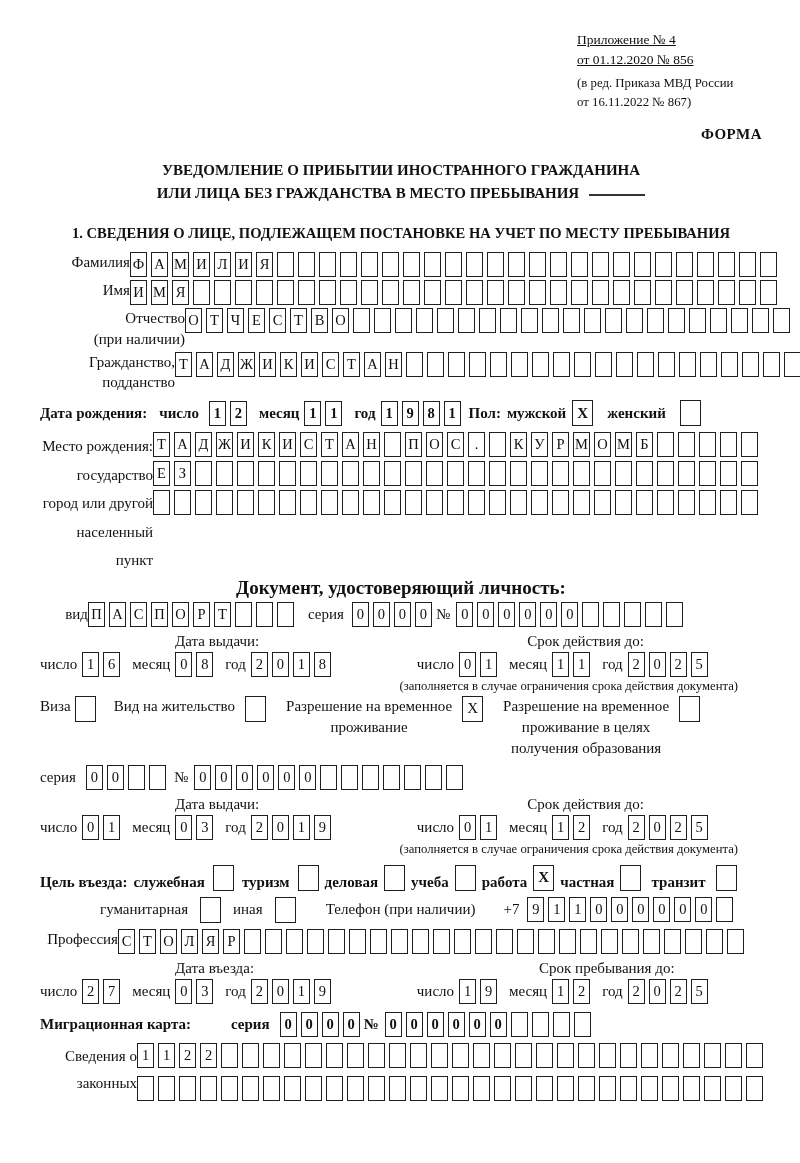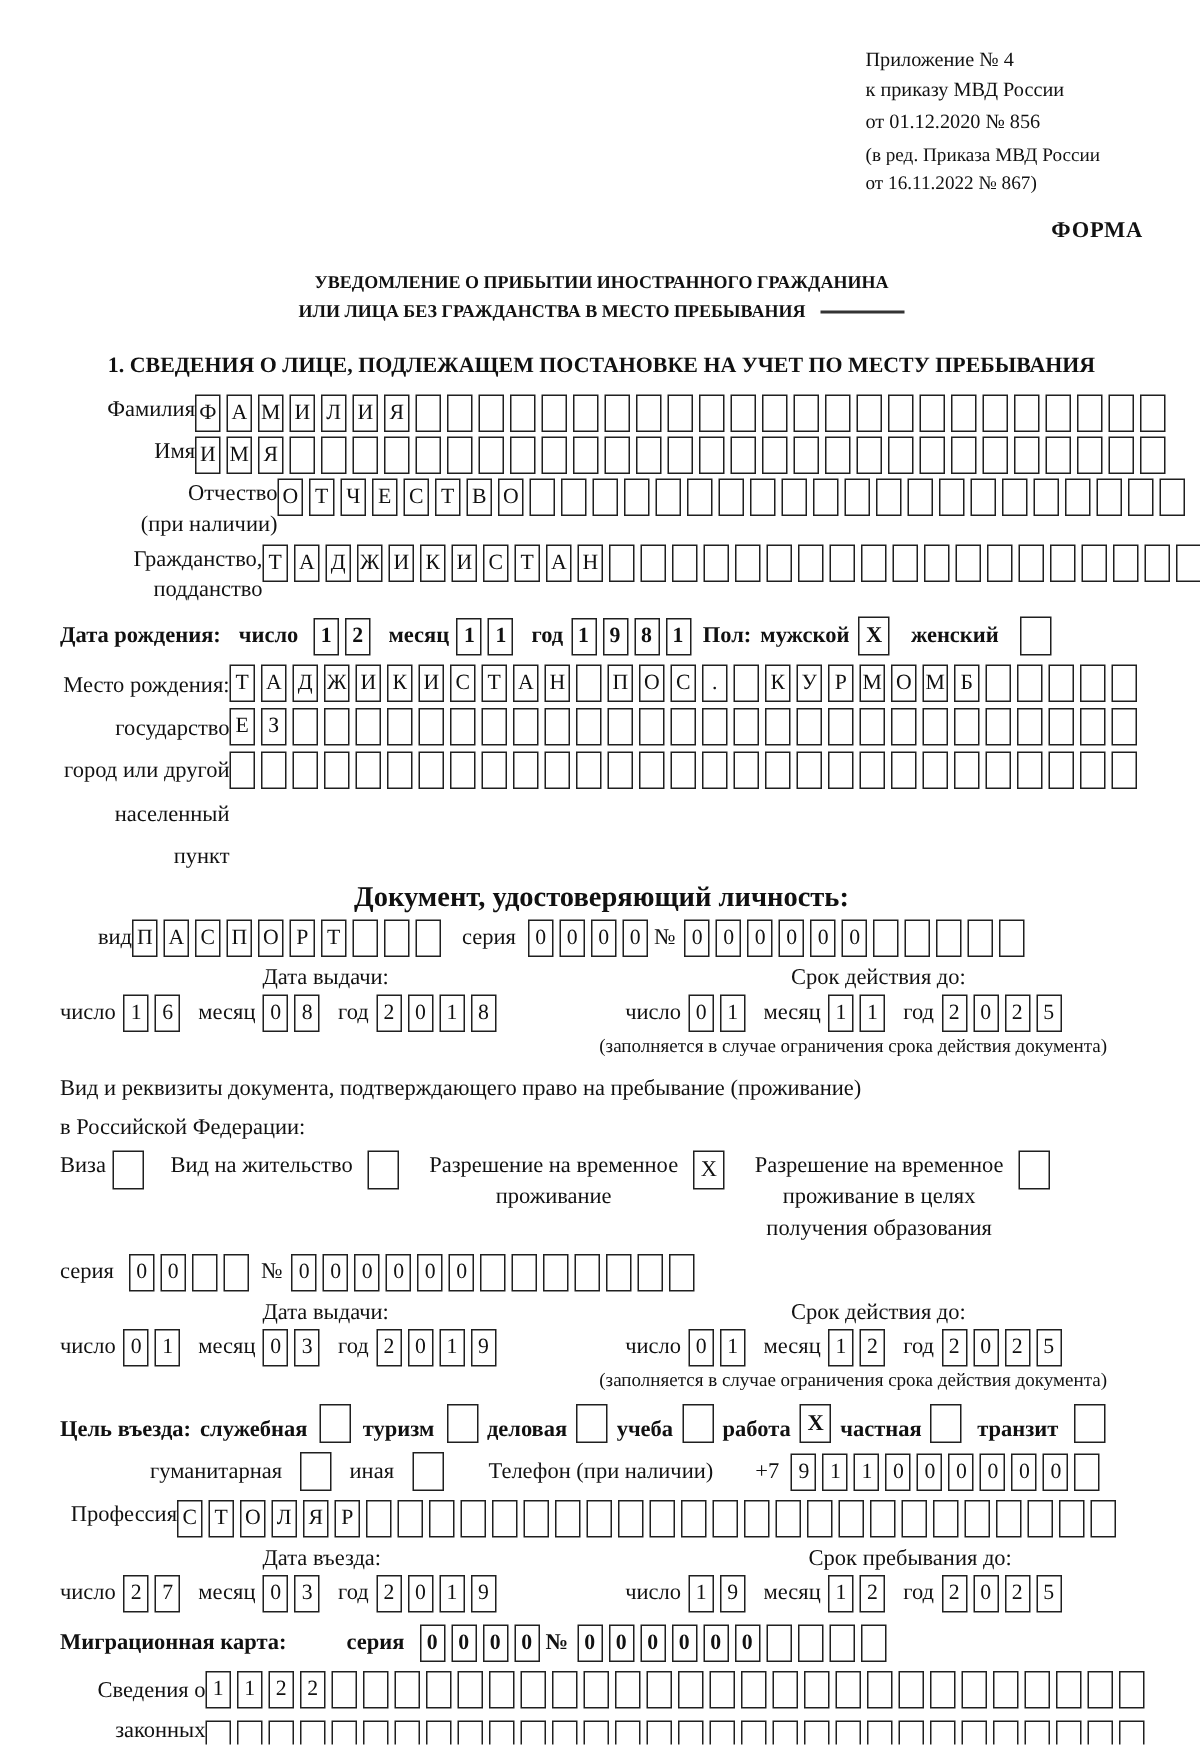--- a/index.html
+++ b/index.html
@@ -1,26 +1,26 @@
 <!DOCTYPE html>
 <html lang="ru"><head>
 <meta charset="utf-8">
 <style>
   html,body{margin:0;padding:0;background:#ffffff;}
   body{width:800px;height:1163px;overflow:hidden;color:#111;
        font-family:"Liberation Serif","DejaVu Serif",serif;}
   .page{padding:30px 38px 0 40px;box-sizing:border-box;width:800px;}
 
   
-  .appendix{margin-left:537px;font-size:13.5px;line-height:1.5;}
+  .appendix{margin-left:537px;font-size:13.5px;line-height:1.5;text-decoration:underline;}
   .amendment{margin-left:537px;font-size:12.8px;line-height:1.5;margin-top:3px;}
   .form-word{text-align:right;font-weight:bold;font-size:15px;margin-top:14px;letter-spacing:.5px;}
 
   
-  .title{ text-align:center;font-weight:bold;font-size:12px;line-height:1.55;margin-top:16px;}
+  .title{ text-align:center;font-weight:bold;font-size:15px;line-height:1.55;margin-top:16px;}
   .uline{display:inline-block;width:56px;height:2px;background:#333;margin-left:10px;vertical-align:2px;}
   .sec-head{font-weight:bold;font-size:14.6px;margin-top:20px;text-align:center;white-space:nowrap;}
 
   
   .frow{display:flex;align-items:flex-start;margin-top:3px;font-size:15px;}
   .flabel{flex:none;line-height:1.35;text-align:right;}
   .cells{display:flex;flex:none;}
   .cell{flex:none;width:17px;height:25px;border:1.5px solid #1f1f1f;margin-right:4px;
         display:flex;align-items:center;justify-content:center;font-size:14.5px;box-sizing:border-box;}
   .cellcol .cells{margin-bottom:4px;}
@@ -45,21 +45,20 @@
 
   .mt6{margin-top:6px;} .mt8{margin-top:8px;font-weight:bold;} .mt10{margin-top:10px;}
 </style>
 </head>
 <body>
 
 <div class="page">
 
   <div class="appendix">
     <div>Приложение № 4</div>
-    <div>к приказу МВД России</div>
     <div>от 01.12.2020 № 856</div>
   </div>
   <div class="amendment">
     <div>(в ред. Приказа МВД России</div>
     <div>от 16.11.2022 № 867)</div>
   </div>
   <div class="form-word">ФОРМА</div>
 
   <div class="title">
     <div>УВЕДОМЛЕНИЕ О ПРИБЫТИИ ИНОСТРАННОГО ГРАЖДАНИНА</div>
@@ -429,24 +428,20 @@
       <span class="cells">
           <span class="cell">2</span>
           <span class="cell">0</span>
           <span class="cell">2</span>
           <span class="cell">5</span>
         </span>
     </div>
   </div>
   <div class="note">(заполняется в случае ограничения срока действия документа)</div>
 
-  <div class="intro">
-    <div>Вид и реквизиты документа, подтверждающего право на пребывание (проживание)</div>
-    <div>в Российской Федерации:</div>
-  </div>
 
   <div class="optrow">
     <div class="opt">
       <span class="optlines">Виза</span>
       <span class="cb" style="margin-left:4px;"></span>
     </div>
     <div class="opt" style="margin-left:18px;">
       <span class="optlines">Вид на жительство</span>
       <span class="cb"></span>
     </div>

